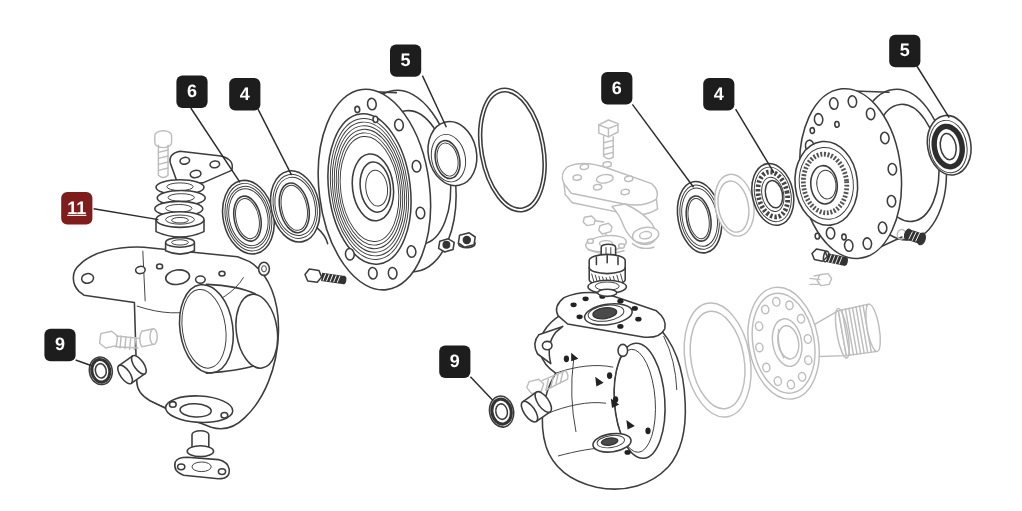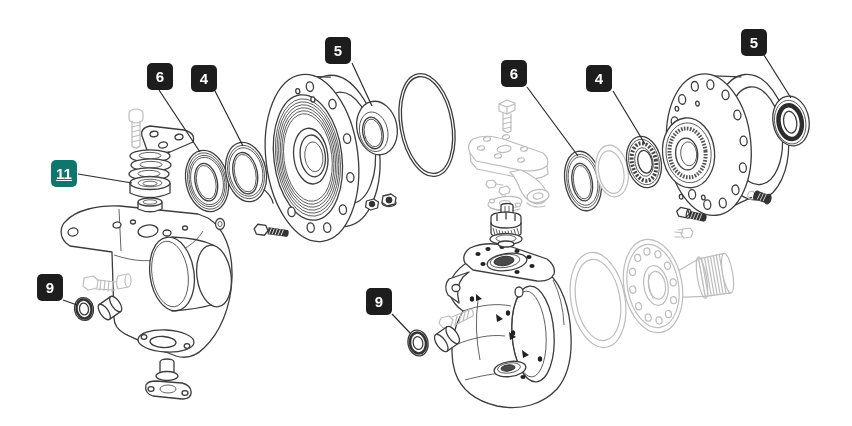--- a/index.html
+++ b/index.html
@@ -428,20 +428,20 @@
         <line x1="613" y1="91" x2="645" y2="144" class="ldr"></line>
         <line x1="764" y1="55" x2="791" y2="98" class="ldr"></line>
         <line x1="392" y1="314" x2="411" y2="334" class="ldr"></line>
       </g>
 </svg>
 
 <div id="callout-layer">
       <div class="callout" style="left: 147px; top: 63px; background: rgb(29, 29, 29); color: rgb(255, 255, 255);">6</div>
       <div class="callout" style="left: 191px; top: 65px; background: rgb(29, 29, 29); color: rgb(255, 255, 255);">4</div>
       <div class="callout" style="left: 325px; top: 37px; background: rgb(29, 29, 29); color: rgb(255, 255, 255);">5</div>
-      <div class="callout" style="left: 51px; top: 160px; background: #0f766e; color: rgb(255, 255, 255); text-decoration: underline;">11</div>
+      <div class="callout" style="left: 51px; top: 160px; background: #7f1d1d; color: rgb(255, 255, 255); text-decoration: underline;">11</div>
       <div class="callout" style="left: 37px; top: 274px; background: rgb(29, 29, 29); color: rgb(255, 255, 255);">9</div>
       <div class="callout" style="left: 501px; top: 60px; background: rgb(29, 29, 29); color: rgb(255, 255, 255);">6</div>
       <div class="callout" style="left: 586px; top: 65px; background: rgb(29, 29, 29); color: rgb(255, 255, 255);">4</div>
       <div class="callout" style="left: 741px; top: 29px; background: rgb(29, 29, 29); color: rgb(255, 255, 255);">5</div>
       <div class="callout" style="left: 366px; top: 288px; background: rgb(29, 29, 29); color: rgb(255, 255, 255);">9</div>
     </div>
 </div>
 
 </body></html>

